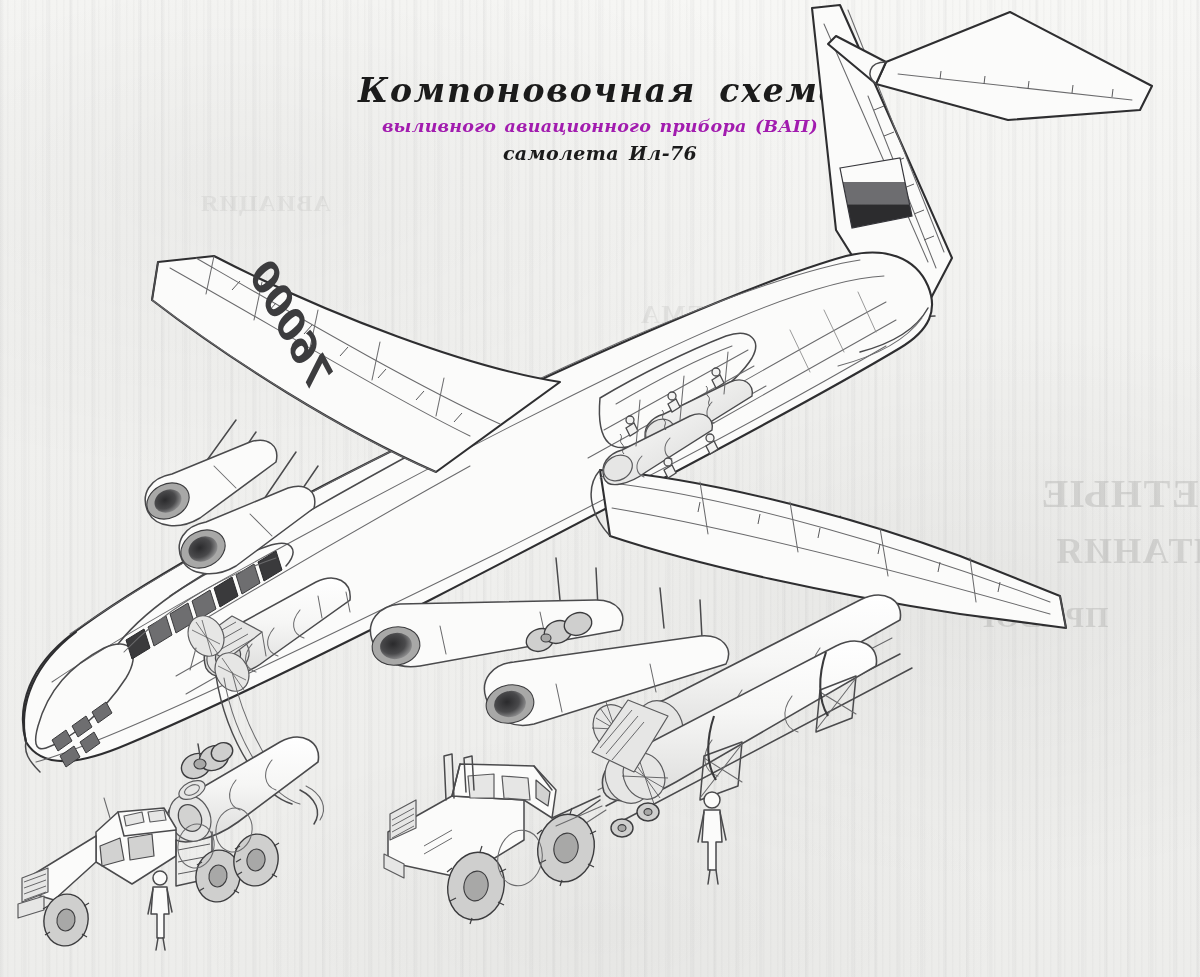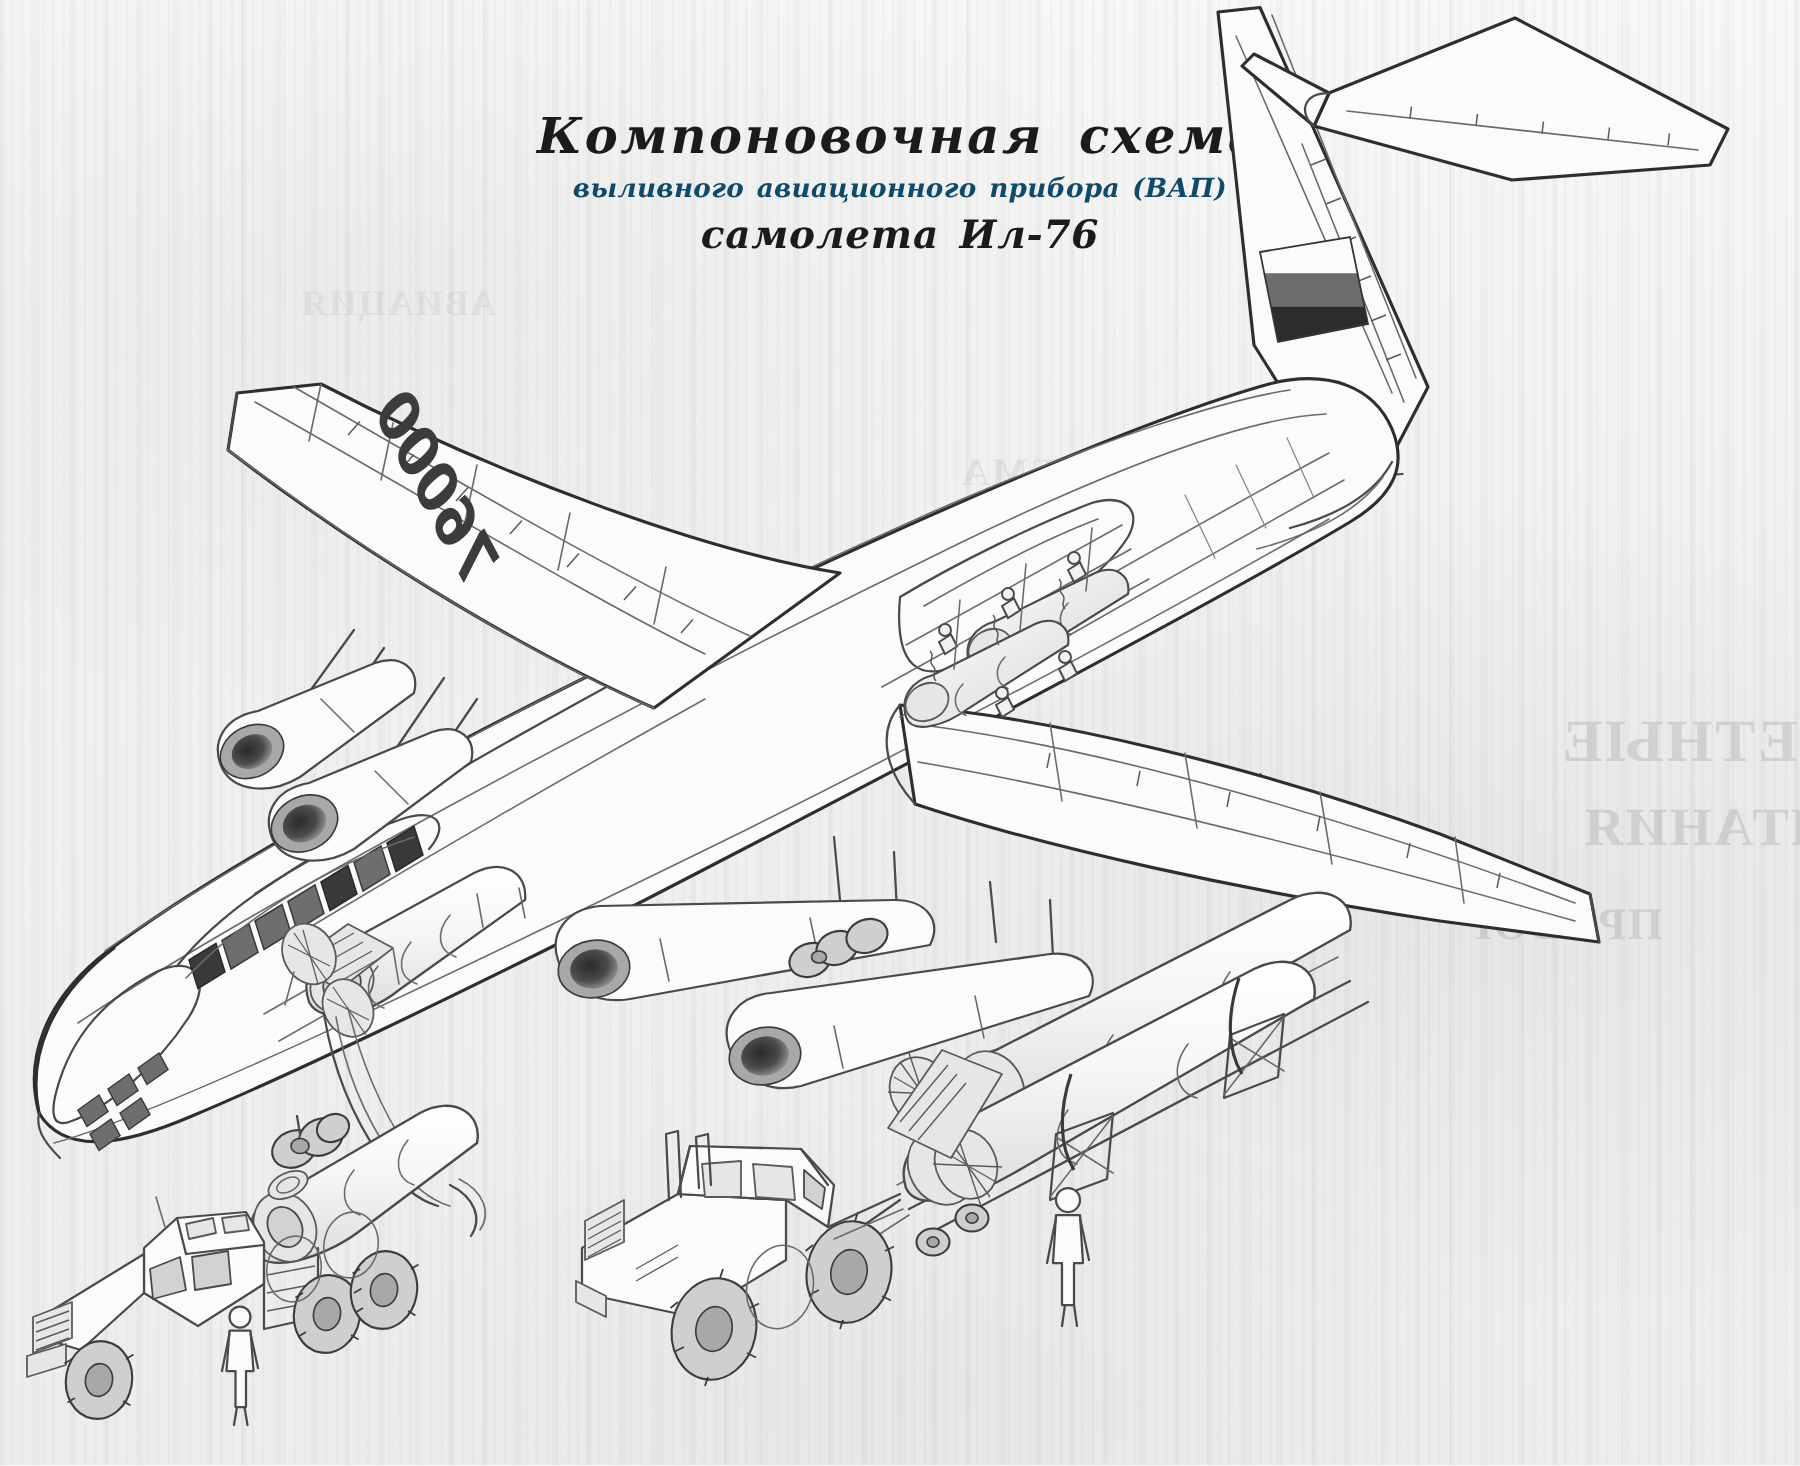--- a/index.html
+++ b/index.html
@@ -61,29 +61,29 @@
     color:#1b1b1b;
     line-height:1.05;
     word-spacing:.30em;
   }
   #title-sub1{
     font-family:"DejaVu Serif",serif;
     font-style:italic;
     font-weight:700;
     font-size:17.5px;
     letter-spacing:.012em;
-    color:#0c4a6e;
+    color:#a21caf;
     margin-top:7px;
     word-spacing:.12em;
   }
   #title-sub2{
     font-family:"DejaVu Serif",serif;
     font-style:italic;
     font-weight:700;
-    font-size:26px;
+    font-size:19px;
     letter-spacing:.02em;
     color:#1b1b1b;
     margin-top:6px;
     word-spacing:.16em;
   }
   #art{position:absolute;inset:0;}
   svg{display:block;}
   .ln{fill:none;stroke:#4a4a4c;stroke-width:1.5;stroke-linejoin:round;stroke-linecap:round;}
   .ln-h{fill:none;stroke:#2e2e30;stroke-width:2.1;stroke-linejoin:round;stroke-linecap:round;}
   .ln-t{fill:none;stroke:#6a6a6c;stroke-width:1.05;stroke-linejoin:round;stroke-linecap:round;}

